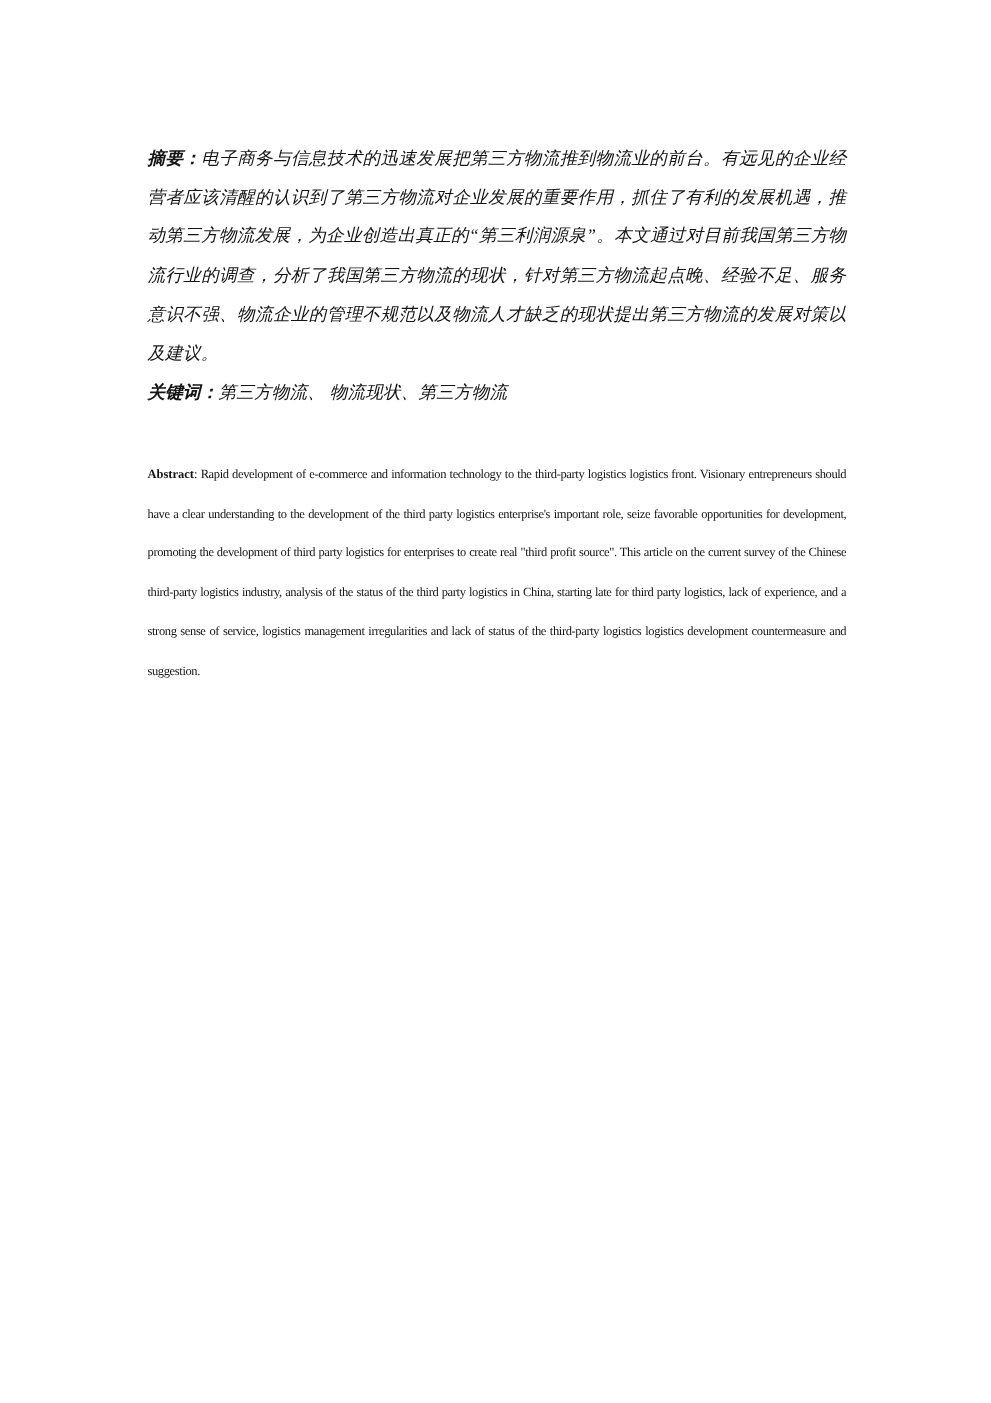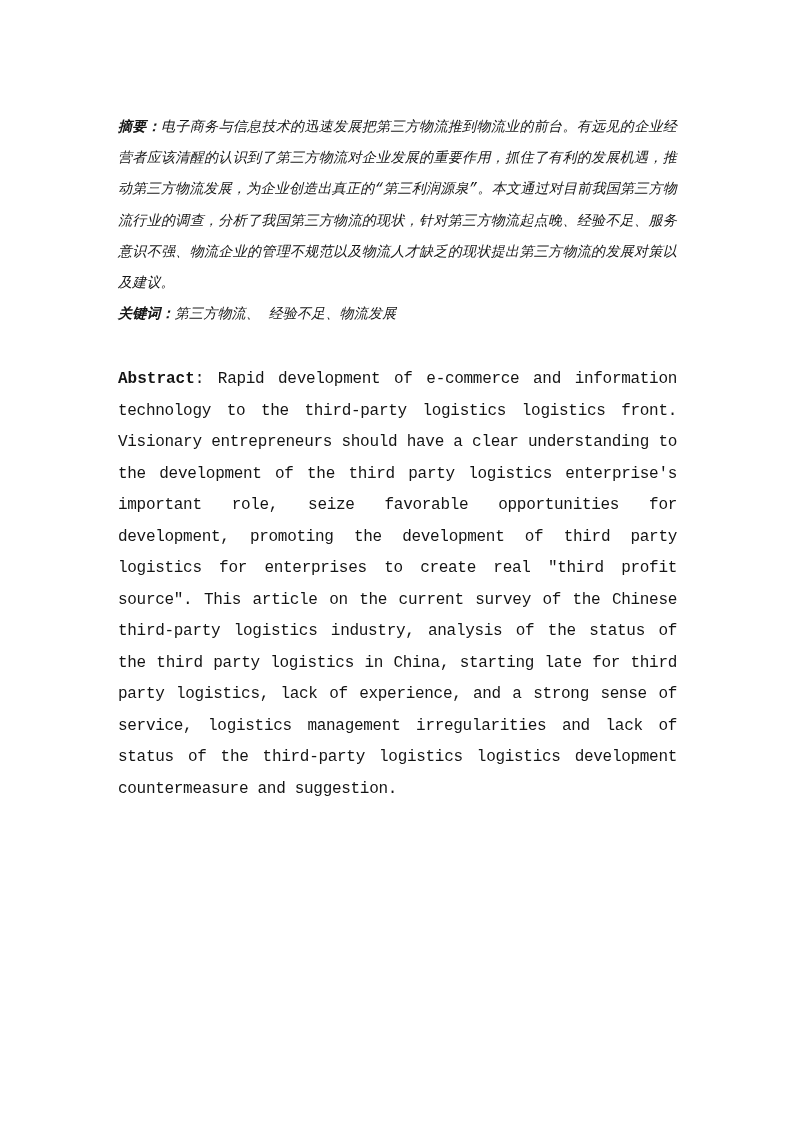--- a/index.html
+++ b/index.html
@@ -6,21 +6,21 @@
     margin: 0;
     padding: 0;
     background: #ffffff;
   }
   .page {
     position: relative;
     width: 793px;
     height: 1086px;
     background: #ffffff;
     overflow: hidden;
-    font-family: Liberation Mono, monospace;
+    font-family: Liberation Serif, serif;
   }
   
   .cn-block {
     position: absolute;
     left: 118px;
     top: 112px;
     width: 559px;
     color: #141414;
   }
   .cn-para {
@@ -37,40 +37,40 @@
   
   .en-block {
     position: absolute;
     left: 118px;
     top: 364px;
     width: 559px;
     color: #141414;
   }
   .en-para {
     margin: 0;
-    font-size: 16px;
+    font-size: 10px;
     line-height: 31.5px;
     text-align: justify;
     letter-spacing: -0.3px;
   }
   .en-para .label {
     font-weight: bold;
     letter-spacing: 0;
   }
   .keywords-para {
     text-align: left;
   }
 </style>
 </head>
 <body>
 
 <div class="page">
 
   <section class="cn-block">
     <p class="cn-para"><span class="label">摘要</span><span class="label">：</span><span>电子商务与信息技术的迅速发展把第三方物流推到物流业的前台。有远见的企业经营者应该清醒的认识到了第三方物流对企业发展的重要作用，抓住了有利的发展机遇，推动第三方物流发展，为企业创造出真正的“第三利润源泉”。本文通过对目前我国第三方物流行业的调查，分析了我国第三方物流的现状，针对第三方物流起点晚、经验不足、服务意识不强、物流企业的管理不规范以及物流人才缺乏的现状提出第三方物流的发展对策以及建议。</span></p>
-    <p class="cn-para keywords-para"><span class="label">关键词</span><span class="label">：</span><span>第三方物流、 经验不足、物流发展</span></p>
+    <p class="cn-para keywords-para"><span class="label">关键词</span><span class="label">：</span><span>第三方物流、 物流现状、第三方物流</span></p>
   </section>
 
   <section class="en-block">
     <p class="en-para"><span class="label">Abstract</span><span>: </span><span>Rapid development of e-commerce and information technology to the third-party logistics logistics front. Visionary entrepreneurs should have a clear understanding to the development of the third party logistics enterprise's important role, seize favorable opportunities for development, promoting the development of third party logistics for enterprises to create real "third profit source". This article on the current survey of the Chinese third-party logistics industry, analysis of the status of the third party logistics in China, starting late for third party logistics, lack of experience, and a strong sense of service, logistics management irregularities and lack of status of the third-party logistics logistics development countermeasure and suggestion.</span></p>
   </section>
 
 </div>
 
 </body></html>

